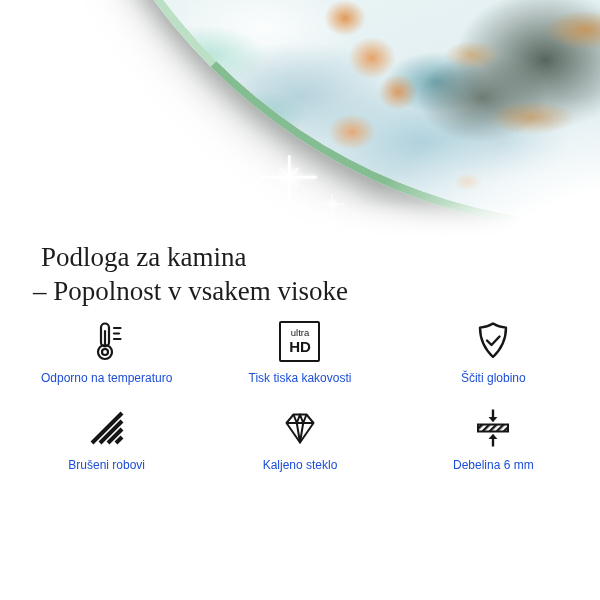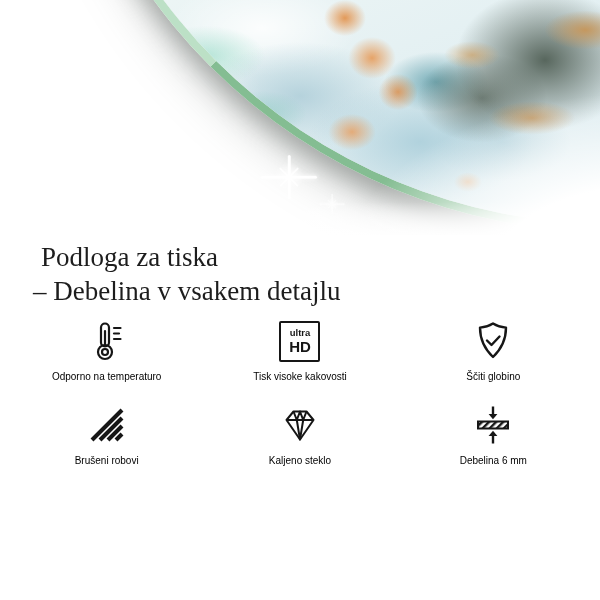--- a/index.html
+++ b/index.html
@@ -74,26 +74,26 @@
   .desc{
     margin:8px 33px 0 33px;max-width:552px;
     font-size:13.6px;line-height:26px;color:#3b3b3b;letter-spacing:-.05px;
   }
   
   .features{
     margin:10px 10px 0 10px;display:grid;grid-template-columns:1fr 1fr 1fr;row-gap:20px;
   }
   .feature{display:flex;flex-direction:column;align-items:center;}
   .ficon{height:46px;display:flex;align-items:center;justify-content:center;color:#161616;}
-  .flabel{margin-top:7px;font-size:10px;color:#000000;}
+  .flabel{margin-top:7px;font-size:12px;color:#1d4ed8;}
   .hd-box{
     width:37px;height:37px;border:2.5px solid #161616;border-radius:2px;
     display:flex;flex-direction:column;align-items:center;justify-content:center;line-height:1;
   }
-  .hd-top{font-size:9.5px;font-weight:700;}
+  .hd-top{font-size:9.5px;font-weight:400;}
   .hd-bottom{font-size:15px;font-weight:800;margin-top:1px;text-align:right;}
   svg{display:block;}
 </style>
 </head>
 <body>
 
 <div class="page">
 
   <section class="hero">
     <div class="glass">
@@ -110,22 +110,22 @@
     <div class="sparkle s2">
       <span class="glow"></span>
         <i class="rh"></i>
         <i class="rv"></i>
         <i class="d1"></i>
         <i class="d2"></i>
     </div>
   </section>
 
   <h1 class="title">
-    <span class="t1">Podloga za tiska</span>
-    <span class="t2">– Debelina v vsakem detajlu</span>
+    <span class="t1">Podloga za kamina</span>
+    <span class="t2">– Popolnost v vsakem visoke</span>
   </h1>
 
 
   <div class="features">
 
     <div class="feature">
       <div class="ficon">
         <svg width="44" height="44" viewBox="0 0 44 44" fill="none" stroke="#161616" stroke-width="2.2" stroke-linecap="round">
           <rect x="16" y="4.5" width="8" height="23" rx="4"></rect>
           <circle cx="20" cy="33" r="7"></circle>
@@ -139,21 +139,21 @@
       <div class="flabel">Odporno na temperaturo</div>
     </div>
 
     <div class="feature">
       <div class="ficon">
         <div class="hd-box">
           <span class="hd-top">ultra</span>
           <span class="hd-bottom">HD</span>
         </div>
       </div>
-      <div class="flabel">Tisk visoke kakovosti</div>
+      <div class="flabel">Tisk tiska kakovosti</div>
     </div>
 
     <div class="feature">
       <div class="ficon">
         <svg width="44" height="44" viewBox="0 0 44 44" fill="none" stroke="#161616" stroke-width="2.4" stroke-linecap="round" stroke-linejoin="round">
           <path d="M22 4.5 C26 7 30.5 8.3 35 8.6 C35 19 31 29.5 22 38 C13 29.5 9 19 9 8.6 C13.5 8.3 18 7 22 4.5 Z"></path>
           <path d="M16 21.5 L20.5 26 L28.5 17.5"></path>
         </svg>
       </div>
       <div class="flabel">Ščiti globino</div>

